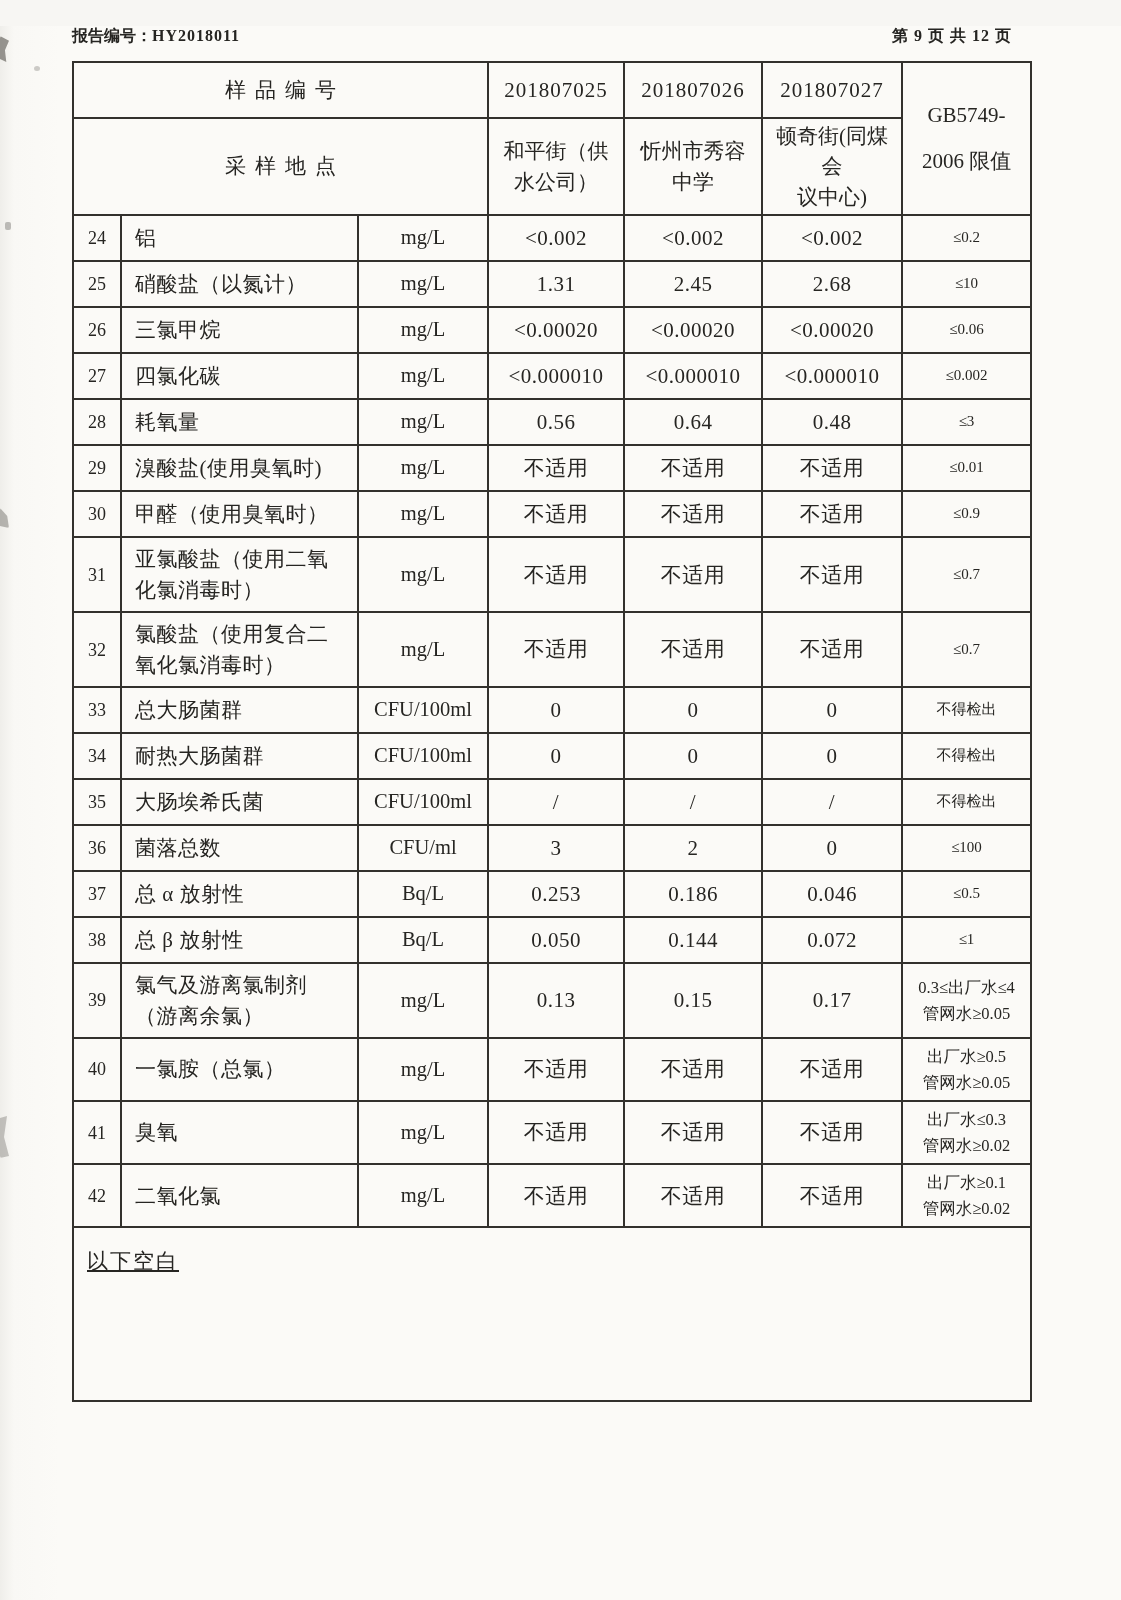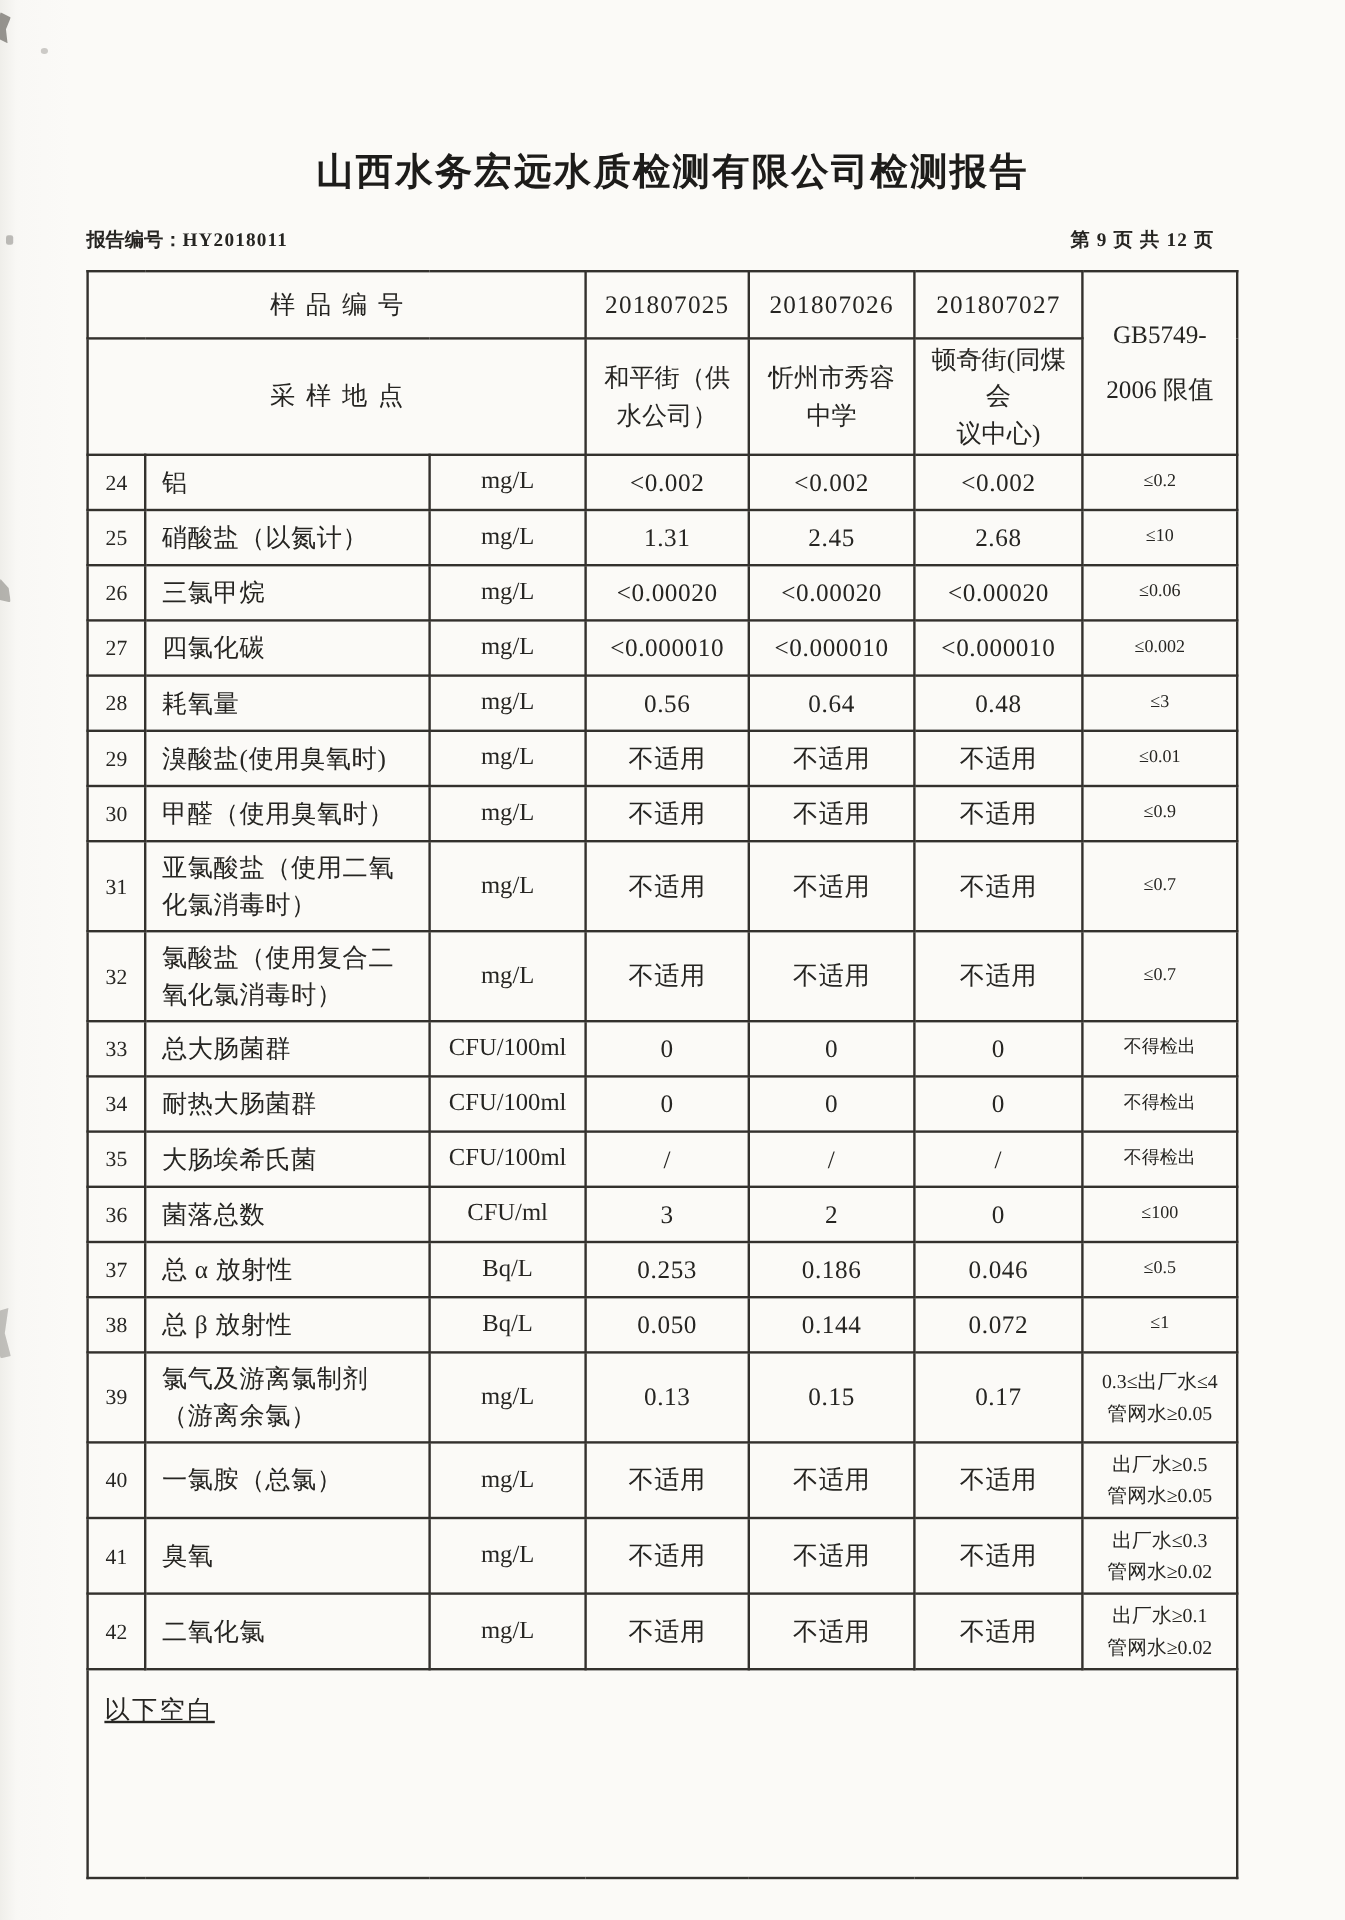--- a/index.html
+++ b/index.html
@@ -96,21 +96,20 @@
 <body>
 
 <div class="page">
 
   <div class="artifact a1"></div>
   <div class="artifact a2"></div>
   <div class="artifact a3"></div>
   <div class="artifact a4"></div>
   <div class="artifact a5"></div>
 
-  <h1 class="title">山西水务宏远水质检测有限公司检测报告</h1>
 
   <div class="meta">
     <div class="left">
       <span>报告编号：</span><span class="report-no-value">HY2018011</span>
     </div>
     <div class="right">第 9 页 共 12 页</div>
   </div>
 
   <table class="report">
     <colgroup>

